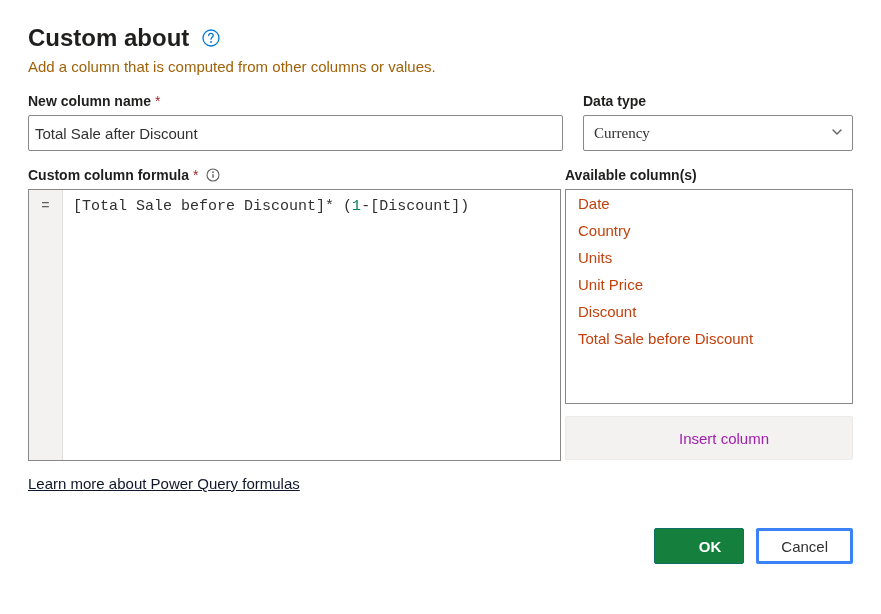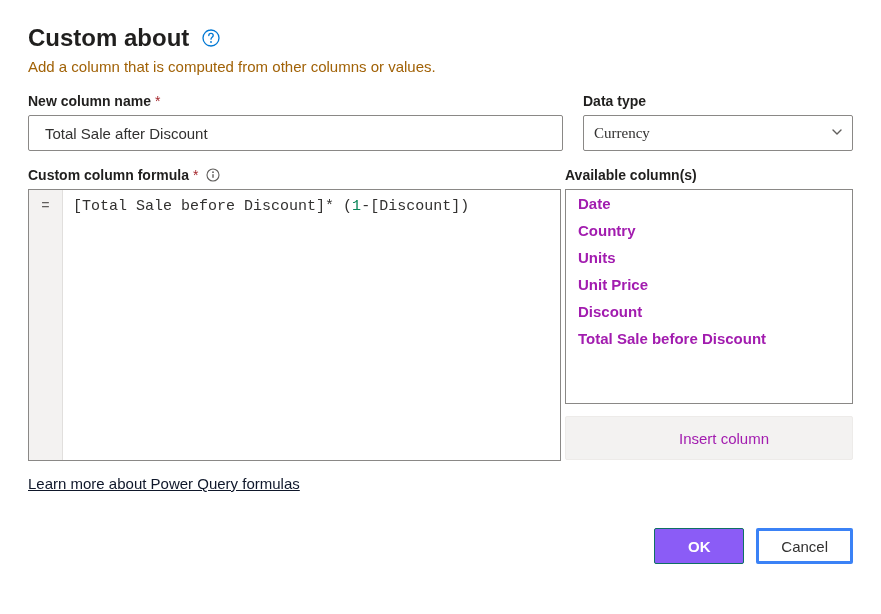--- a/index.html
+++ b/index.html
@@ -65,21 +65,21 @@
     .info-icon {
       color: #605e5c;
       display: inline-flex;
       margin-left: 4px;
     }
     .text-input {
       width: 100%;
       height: 36px;
       border: 1px solid #8a8886;
       border-radius: 2px;
-      padding: 0 16px;
+      padding: 0 6px;
       font-size: 15px;
       color: #323130;
       outline: none;
       font-family: inherit;
     }
     .select-wrap {
       position: relative;
       width: 100%;
     }
     .select-input {
@@ -143,23 +143,22 @@
     .tok-num { color: #098658; }
     .columns-list {
       border: 1px solid #8a8886;
       height: 215px;
       overflow: auto;
       background: #fff;
     }
     .column-item {
       padding: 5px 12px;
       font-size: 15px;
-      color: #a21caf;
+      color: #c2410c;
       cursor: pointer;
-      font-weight: bold;
     }
     .insert-btn {
       width: 100%;
       height: 44px;
       margin-top: 12px;
       background: #f3f2f1;
       border: 1px solid #edebe9;
       border-radius: 2px;
       color: #a21caf;
       font-size: 15px;
@@ -184,24 +183,25 @@
     .btn {
       height: 36px;
       min-width: 90px;
       padding: 0 22px;
       border-radius: 2px;
       font-size: 15px;
       cursor: pointer;
       font-family: inherit;
     }
     .btn-primary {
-      background: #8b5cf6;
+      background: #15803d;
       color: #fff;
       border: 1px solid #0f7064;
       font-weight: 600;
+      text-align: right;
     }
     .btn-default {
       background: #fff;
       color: #323130;
       border: 3px solid #3b82f6;
     }
   </style>
 </head>
 <body>
 

